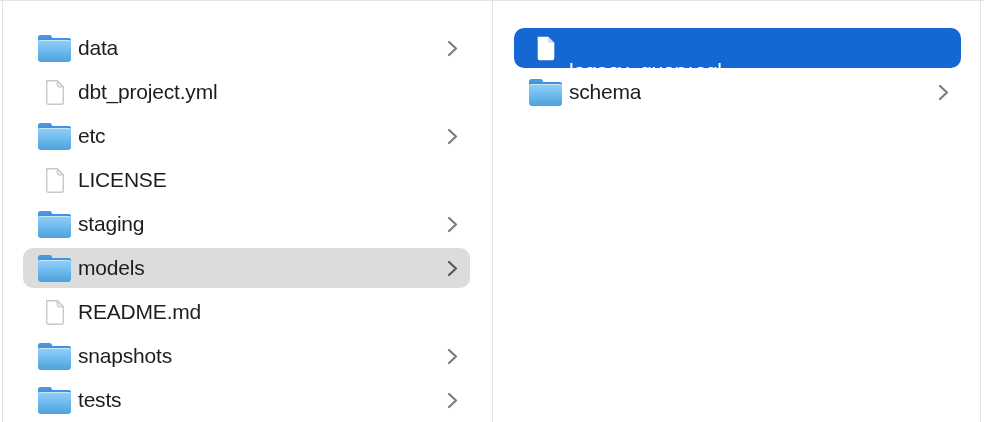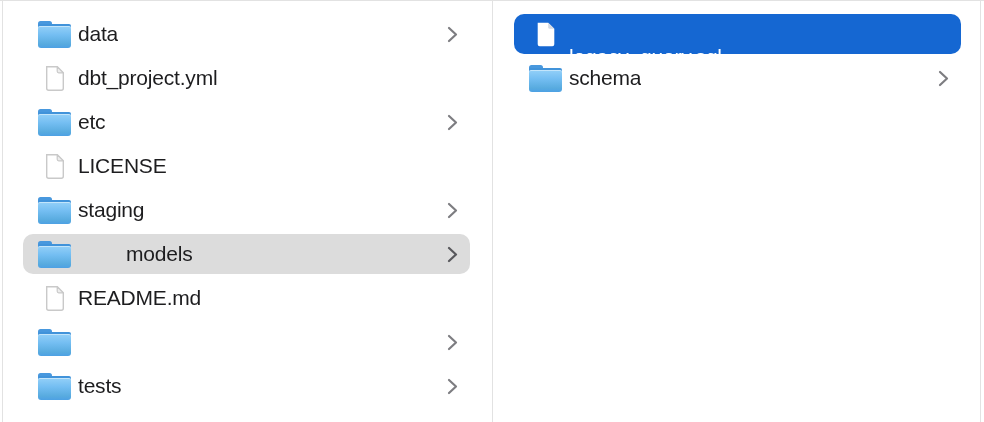--- a/index.html
+++ b/index.html
@@ -24,31 +24,31 @@
   .hline-top { position: absolute; top: 0; left: 0; right: 0; height: 1px; background: var(--divider); }
   .vline { position: absolute; top: 0; bottom: 0; width: 1px; background: var(--divider); }
   .vline.v-left  { left: 2px; }
   .vline.v-mid   { left: 492px; }
   .vline.v-right { left: 980px; }
 
   .column { position: absolute; top: 1px; bottom: 0; }
   .col-left  { left: 3px;   width: 489px; --row-ml: 20px; --row-mr: 22px; }
   .col-right { left: 493px; width: 487px; --row-ml: 21px; --row-mr: 19px; }
 
-  .rows { padding-top: 13px; }
+  .rows { padding-top: 27px; }
   .row {
     height: 40px;
     margin: 0 var(--row-mr) 4px var(--row-ml);
     border-radius: 10px;
     display: flex;
     align-items: center;
     padding: 0 12px 0 8px;
   }
   .row.sel-active   { background: var(--selection-active); }
-  .row.sel-inactive { background: var(--selection-inactive); gap: 48px; }
+  .row.sel-inactive { background: var(--selection-inactive); }
 
   .icon-slot {
     flex: 0 0 47px; width: 47px; height: 32px;
     display: flex; align-items: center; justify-content: center;
   }
 
   
   .folder-icon { position: relative; width: 33px; height: 27px; flex: none; }
   .folder-icon .tab  { position: absolute; left: 0; top: 0; width: 14px; height: 7px; background: #4898de; border-radius: 2.5px 2.5px 0 0; }
   .folder-icon .back { position: absolute; left: 0; top: 3px; right: 0; height: 8px; background: #4193da; border-radius: 2px; }
@@ -184,20 +184,21 @@
   </div>
 
   <div class="row">
     <span class="icon-slot">
           <span class="folder-icon">
             <span class="tab"></span>
             <span class="back"></span>
             <span class="front"></span>
           </span>
         </span>
+    <span class="row-label">snapshots</span>
   <span class="chevron">
           <svg width="11" height="17" viewBox="0 0 11 17">
             <path d="M2 2 L9 8.5 L2 15" fill="none" stroke="currentColor" stroke-width="2.2" stroke-linecap="round" stroke-linejoin="round"></path>
           </svg>
         </span>
       </div>
 
   <div class="row">
     <span class="icon-slot">
           <span class="folder-icon">

